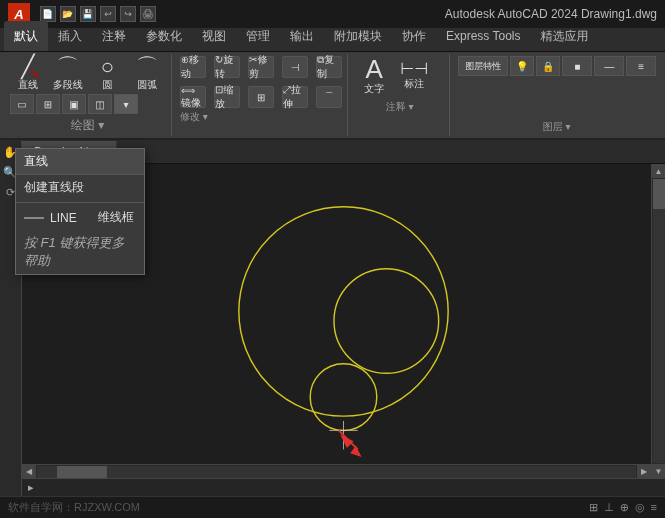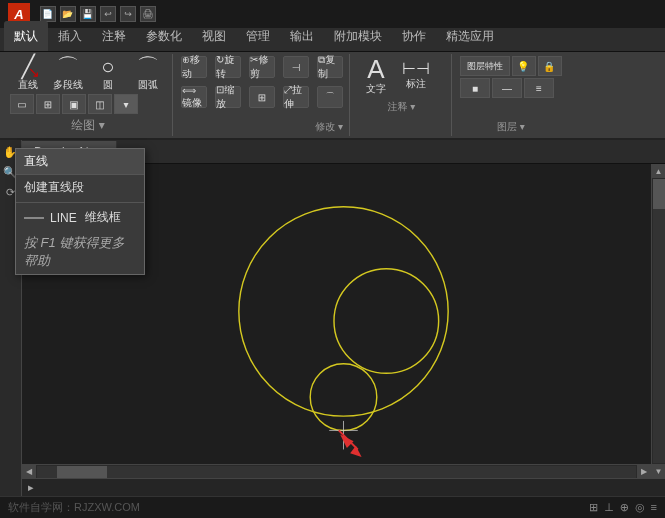--- a/index.html
+++ b/index.html
@@ -460,32 +460,34 @@
 <div id="title-bar">
   <div class="title-left">
     <div class="app-icon">A</div>
     <div class="title-icon-btn">📄</div>
     <div class="title-icon-btn">📂</div>
     <div class="title-icon-btn">💾</div>
     <div class="title-icon-btn">↩</div>
     <div class="title-icon-btn">↪</div>
     <div class="title-icon-btn">🖨</div>
   </div>
+  <span style="font-size:12px; color:#bbb;">Autodesk AutoCAD 2024    Drawing1.dwg</span>
 </div>
 
 <div id="ribbon-tabs">
   <div class="ribbon-tab active">默认</div>
   <div class="ribbon-tab">插入</div>
   <div class="ribbon-tab">注释</div>
   <div class="ribbon-tab">参数化</div>
   <div class="ribbon-tab">视图</div>
   <div class="ribbon-tab">管理</div>
   <div class="ribbon-tab">输出</div>
   <div class="ribbon-tab">附加模块</div>
   <div class="ribbon-tab">协作</div>
+  <div class="ribbon-tab">Express Tools</div>
   <div class="ribbon-tab">精选应用</div>
 </div>
 
 <div id="ribbon-panel">
 
   <div class="draw-group">
     <div class="draw-main-tools">
       <div class="draw-tool-large" style="position:relative;">
         <div class="dicon">╱</div>
         <span>直线</span>
@@ -523,39 +525,39 @@
       <div class="grid-tool">↻旋转</div>
       <div class="grid-tool">✂修剪</div>
       <div class="grid-tool">⊣</div>
       <div class="grid-tool">⧉复制</div>
       <div class="grid-tool">⟺镜像</div>
       <div class="grid-tool">⊡缩放</div>
       <div class="grid-tool">⊞</div>
       <div class="grid-tool">⤢拉伸</div>
       <div class="grid-tool">⌒</div>
     </div>
-    <div style="font-size:10px; color:#999; text-align:right; margin-top:12px;">修改 ▾</div>
+    <div style="font-size:10px; color:#999; text-align:left; margin-top:2px;">修改 ▾</div>
   </div>
 
   <div class="annotation-group">
     <div style="display:flex; gap:4px;">
       <div class="draw-tool-large">
         <div class="dicon" style="font-size:26px; color:#ddd;">A</div>
         <span>文字</span>
       </div>
       <div class="draw-tool-large">
         <div class="dicon" style="font-size:16px;">⊢⊣</div>
         <span>标注</span>
       </div>
     </div>
     <div style="font-size:10px; color:#999; text-align:center; margin-top:4px;">注释 ▾</div>
   </div>
 
   <div class="layers-group">
-    <div style="display:flex; flex-direction:column; gap:2px; padding-bottom:14px;text-align:center;">
+    <div style="display:flex; flex-direction:row; gap:2px; padding-bottom:14px;text-align:center;">
       <div style="display:flex; gap:2px;">
         <div class="draw-small" style="width:50px; font-size:9px;">图层特性</div>
         <div class="draw-small">💡</div>
         <div class="draw-small">🔒</div>
       </div>
       <div style="display:flex; gap:2px;">
         <div class="draw-small" style="width:30px;">■</div>
         <div class="draw-small" style="width:30px;">—</div>
         <div class="draw-small" style="width:30px;">≡</div>
       </div>
@@ -601,21 +603,21 @@
   <div class="tooltip-header">
     <span>直线</span>
   </div>
   <div class="tooltip-item">
     <span>创建直线段</span>
   </div>
   <div class="tooltip-separator"></div>
   <div class="tooltip-item">
     <span class="tooltip-line-icon"></span>
     <span>LINE</span>
-    <span style="margin-left:2px;">维线框</span>
+    <span style="margin-left:15px;">维线框</span>
   </div>
   <div class="tooltip-info">
     <span>按 F1 键获得更多帮助</span>
   </div>
 </div>
 
 <div id="v-scrollbar">
   <div class="scroll-btn">▲</div>
   <div class="scroll-track">
     <div class="scroll-thumb"></div>

